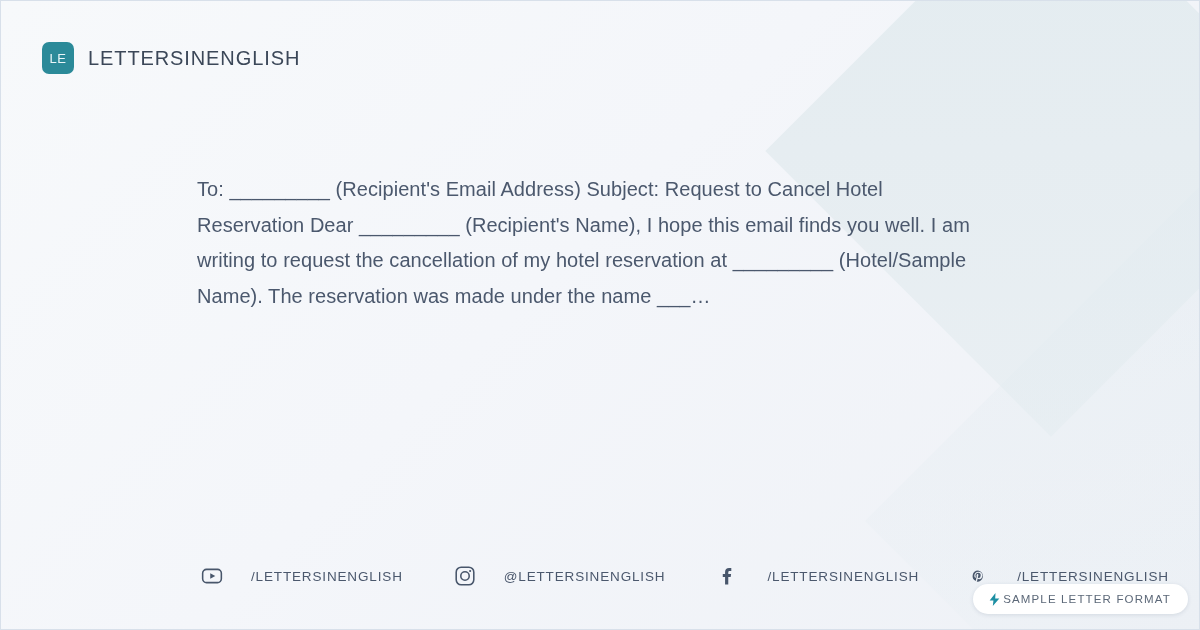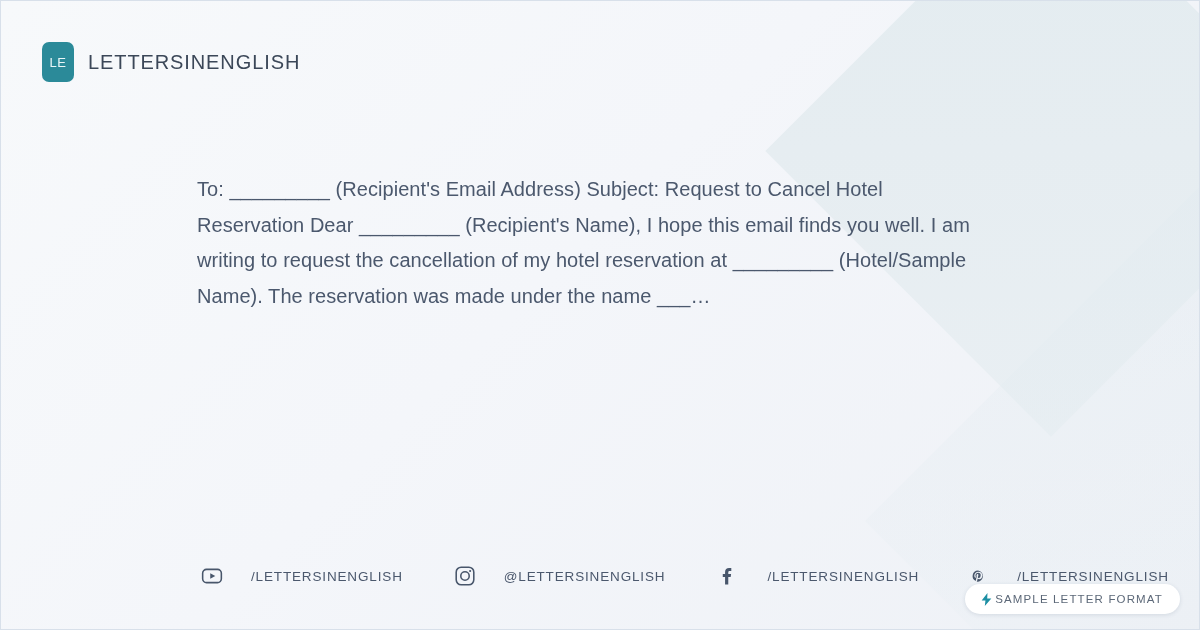--- a/index.html
+++ b/index.html
@@ -46,21 +46,21 @@
   .brand {
     position: absolute;
     left: 41px;
     top: 41px;
     display: flex;
     align-items: center;
     gap: 14px;
   }
   .brand-mark {
     width: 32px;
-    height: 40px;
+    height: 32px;
     border-radius: 7px;
     background: #2b8a99;
     color: #eaf6f8;
     display: flex;
     align-items: center;
     justify-content: center;
     font-size: 13px;
     letter-spacing: 0.5px;
     font-weight: 400;
   }
@@ -127,21 +127,21 @@
     color: #4b586d;
     white-space: nowrap;
   }
   .sp-yt  { margin-right: 51px; }
   .sp-ig  { margin-right: 52px; }
   .sp-fb  { margin-right: 48px; }
 
   
   .badge {
     position: absolute;
-    right: 19px;
+    right: 11px;
     bottom: 15px;
     height: 30px;
     padding: 0 17px 0 14px;
     border-radius: 16px;
     background: #ffffff;
     box-shadow: 0 1px 4px rgba(40,60,90,0.13);
     display: flex;
     align-items: center;
     gap: 1px;
   }

